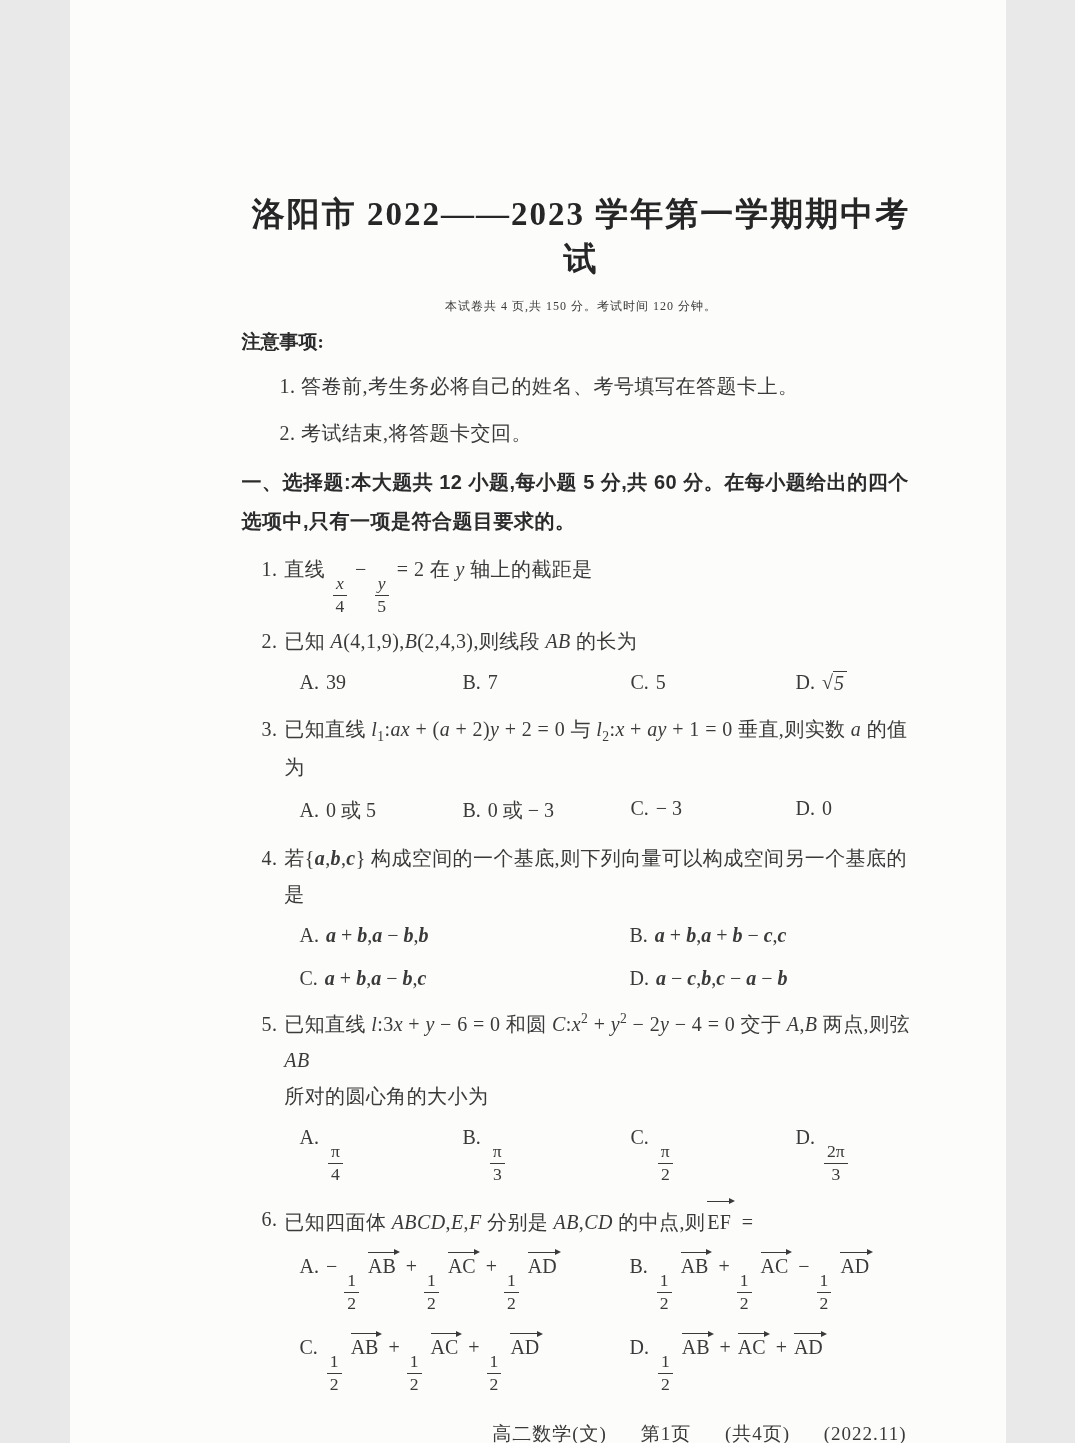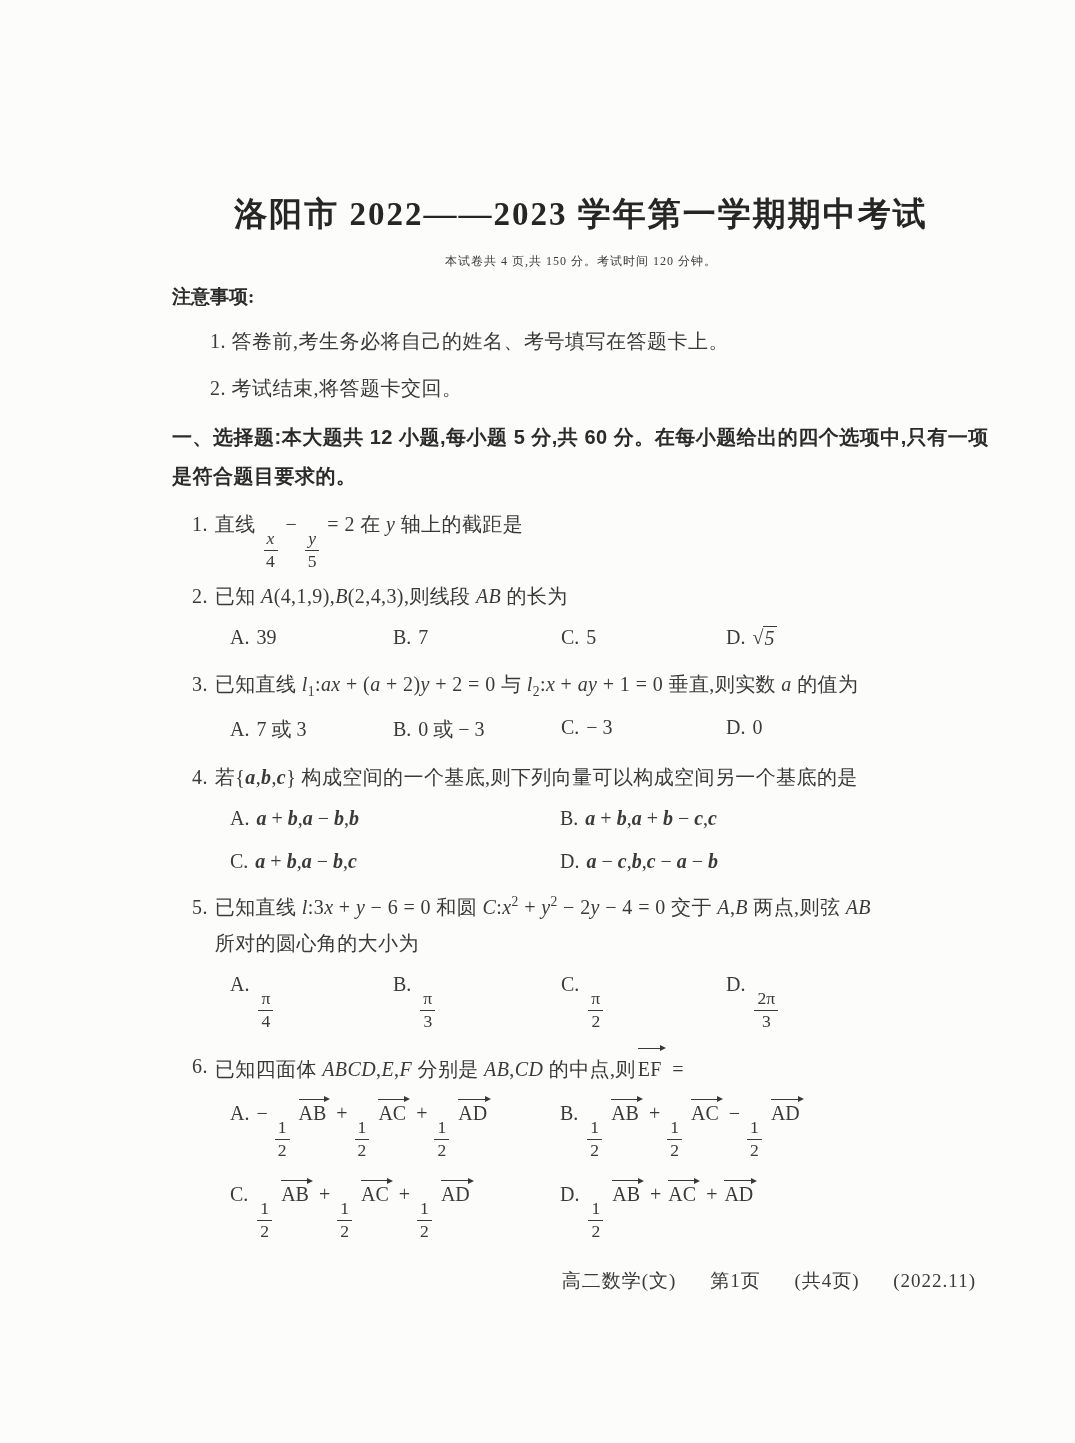--- a/index.html
+++ b/index.html
@@ -3,21 +3,21 @@
 <meta charset="utf-8">
 <style>
   * { box-sizing: border-box; }
   html, body { margin: 0; padding: 0; }
   body {
     background: #e9e9e9;
     font-family: "Liberation Serif", "DejaVu Serif", serif;
   }
   .sheet {
     position: relative;
-    width: 1075px;
+    width: 936px;
     height: 1443px;
     margin: 0 auto;
     background: #fcfcfb;
     color: #3a3a3a;
     overflow: hidden;
   }
   .content {
     padding: 192px 85px 0 172px;
   }
   
@@ -178,21 +178,21 @@
                   <span class="rad">5</span>
                 </span></span></span>
           </div>
         </div>
         <div class="question">
           <div class="stem">
             <span class="qno">3.</span>
             <span class="stem-text">已知直线 <i>l</i><sub>1</sub>:<i>ax</i> + (<i>a</i> + 2)<i>y</i> + 2 = 0 与 <i>l</i><sub>2</sub>:<i>x</i> + <i>ay</i> + 1 = 0 垂直,则实数 <i>a</i> 的值为</span>
           </div>
           <div class="options cols4">
-            <span class="option"><span class="olabel">A.</span><span>7 或 3</span></span>
+            <span class="option"><span class="olabel">A.</span><span>0 或 5</span></span>
             <span class="option"><span class="olabel">B.</span><span>0 或 − 3</span></span>
             <span class="option"><span class="olabel">C.</span><span>− 3</span></span>
             <span class="option"><span class="olabel">D.</span><span>0</span></span>
           </div>
         </div>
         <div class="question">
           <div class="stem">
             <span class="qno">4.</span>
             <span class="stem-text">若{<span class="bi">a</span>,<span class="bi">b</span>,<span class="bi">c</span>} 构成空间的一个基底,则下列向量可以构成空间另一个基底的是</span>
           </div>

